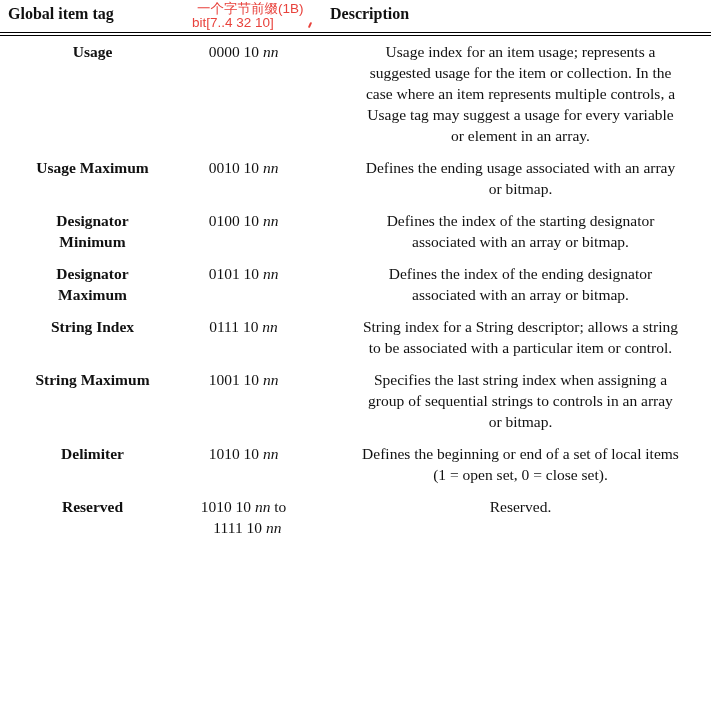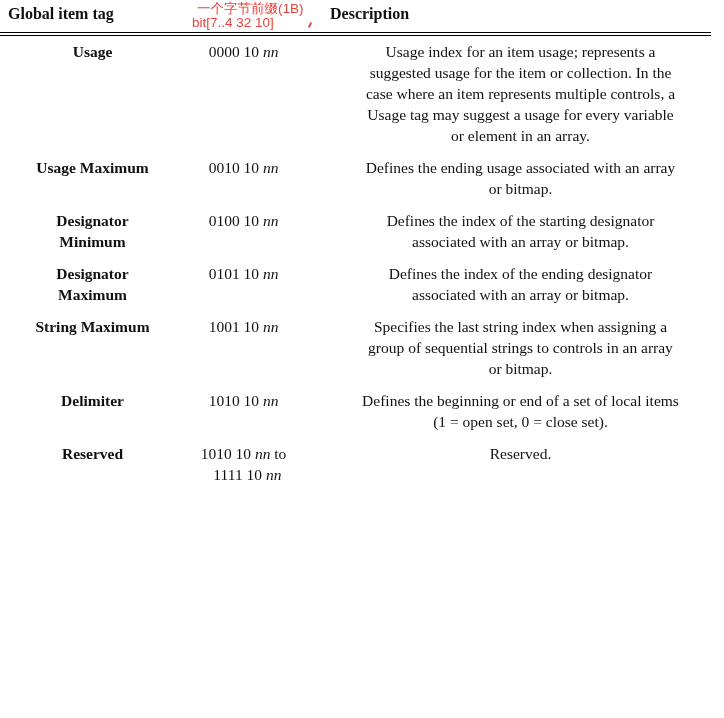--- a/index.html
+++ b/index.html
@@ -124,20 +124,26 @@
 associated with an array or bitmap.</td>
         </tr>
         <tr>
           <td class="c1">Designator
 Maximum</td>
           <td class="c2"><span>0101 10 </span><span class="it">nn</span></td>
           <td class="c3">Defines the index of the ending designator
 associated with an array or bitmap.</td>
         </tr>
         <tr>
+          <td class="c1">String Index</td>
+          <td class="c2"><span>0111 10 </span><span class="it">nn</span></td>
+          <td class="c3">String index for a String descriptor; allows a string
+to be associated with a particular item or control.</td>
+        </tr>
+        <tr>
           <td class="c1">String Maximum</td>
           <td class="c2"><span>1001 10 </span><span class="it">nn</span></td>
           <td class="c3">Specifies the last string index when assigning a
 group of sequential strings to controls in an array
 or bitmap.</td>
         </tr>
         <tr>
           <td class="c1">Delimiter</td>
           <td class="c2"><span>1010 10 </span><span class="it">nn</span></td>
           <td class="c3">Defines the beginning or end of a set of local items

